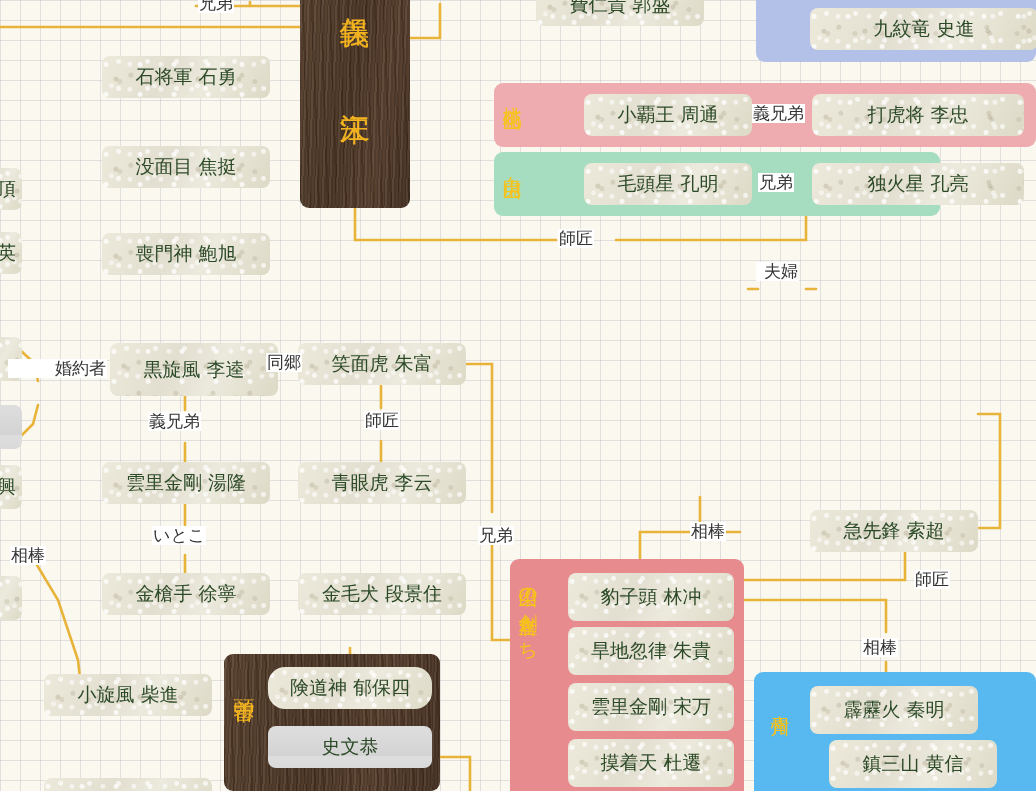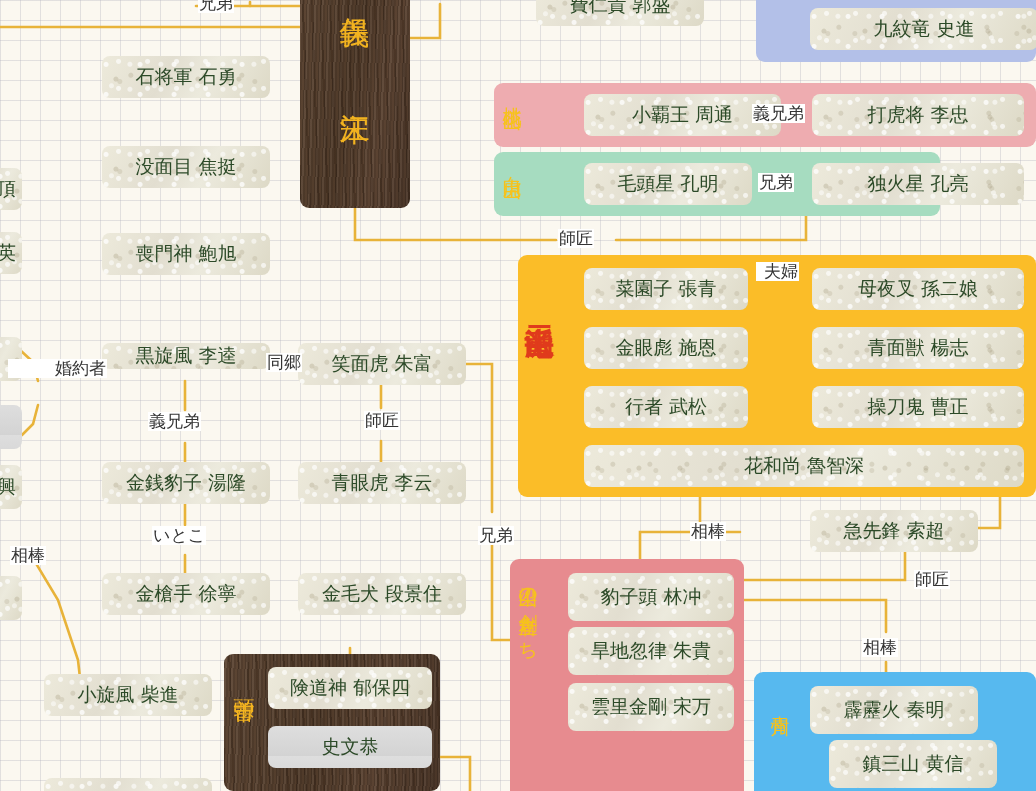--- a/index.html
+++ b/index.html
@@ -188,25 +188,25 @@
 
   <div class="node" style="left:102px;top:56px;width:168px;height:42px;">
     <span>石将軍 石勇</span>
   </div>
   <div class="node" style="left:102px;top:146px;width:168px;height:42px;">
     <span>没面目 焦挺</span>
   </div>
   <div class="node" style="left:102px;top:233px;width:168px;height:42px;">
     <span>喪門神 鮑旭</span>
   </div>
-  <div class="node" style="left:102px;top:343px;width:168px;height:26px;">
+  <div class="node" style="left:110px;top:343px;width:168px;height:53px;">
     <span>黒旋風 李逵</span>
   </div>
   <div class="node" style="left:102px;top:462px;width:168px;height:42px;">
-    <span>金銭豹子 湯隆</span>
+    <span>雲里金剛 湯隆</span>
   </div>
   <div class="node" style="left:102px;top:573px;width:168px;height:42px;">
     <span>金槍手 徐寧</span>
   </div>
   <div class="node" style="left:44px;top:674px;width:168px;height:42px;">
     <span>小旋風 柴進</span>
   </div>
   <div class="node" style="left:44px;top:778px;width:168px;height:42px;">
     <span></span>
   </div>
@@ -230,89 +230,68 @@
 
   <div class="group g-blue" style="left:756px;top:-42px;width:280px;height:104px;">
 
     <div class="node" style="left:54px;top:50px;width:228px;height:42px;">
       <span>九紋竜 史進</span>
     </div>
   </div>
 
   <div class="group g-tohka" style="left:494px;top:83px;width:542px;height:64px;">
     <div class="glabel" style="top:9px;">桃花山</div>
-    <div class="node" style="left:90px;top:11px;width:197px;height:42px;">
+    <div class="node" style="left:90px;top:11px;width:168px;height:42px;">
       <span>小覇王 周通</span>
     </div>
     <div class="node" style="left:318px;top:11px;width:212px;height:42px;">
       <span>打虎将 李忠</span>
     </div>
   </div>
 
   <div class="group g-byakko" style="left:494px;top:152px;width:446px;height:64px;">
     <div class="glabel" style="top:9px;">白虎山</div>
     <div class="node" style="left:90px;top:11px;width:168px;height:42px;">
       <span>毛頭星 孔明</span>
     </div>
     <div class="node" style="left:318px;top:11px;width:212px;height:42px;">
       <span>独火星 孔亮</span>
     </div>
   </div>
 
-  <div class="group g-niryu" style="left:518px;top:255px;width:518px;height:242px;">
-    <div class="glabel" style="left:6px;top:48px;">二竜山派</div>
-    <div class="node" style="left:66px;top:13px;width:164px;height:42px;">
-      <span>菜園子 張青</span>
-    </div>
-    <div class="node" style="left:294px;top:13px;width:212px;height:42px;">
-      <span>母夜叉 孫二娘</span>
-    </div>
-    <div class="node" style="left:66px;top:72px;width:164px;height:42px;">
-      <span>金眼彪 施恩</span>
-    </div>
-    <div class="node" style="left:294px;top:72px;width:212px;height:42px;">
-      <span>青面獣 楊志</span>
-    </div>
-    <div class="node" style="left:66px;top:131px;width:164px;height:42px;">
-      <span>行者 武松</span>
-    </div>
-    <div class="node" style="left:294px;top:131px;width:212px;height:42px;">
-      <span>操刀鬼 曹正</span>
-    </div>
-    <div class="node" style="left:66px;top:190px;width:440px;height:42px;">
-      <span>花和尚 魯智深</span>
-    </div>
-  </div>
 
   <div class="group g-ryozan" style="left:510px;top:559px;width:234px;height:256px;">
     <div class="glabel" style="left:8px;top:12px;">梁山の創立者たち</div>
     <div class="node" style="left:58px;top:14px;width:166px;height:48px;">
       <span>豹子頭 林冲</span>
     </div>
     <div class="node" style="left:58px;top:68px;width:166px;height:48px;">
       <span>旱地忽律 朱貴</span>
     </div>
     <div class="node" style="left:58px;top:124px;width:166px;height:48px;">
       <span>雲里金剛 宋万</span>
     </div>
+    <div class="node" style="left:58px;top:180px;width:166px;height:48px;">
+      <span>摸着天 杜遷</span>
+    </div>
   </div>
 
   <div class="group g-seishu" style="left:754px;top:672px;width:282px;height:140px;">
     <div class="glabel" style="left:16px;top:28px;">青州</div>
     <div class="node" style="left:56px;top:14px;width:168px;height:48px;">
       <span>霹靂火 秦明</span>
     </div>
     <div class="node" style="left:56px;top:68px;width:168px;height:48px;margin-left:19px;">
       <span>鎮三山 黄信</span>
     </div>
   </div>
 
   <div class="wood" style="left:224px;top:654px;width:216px;height:137px;">
     <div class="wlabel" style="left:8px;top:28px;font-size:21px;letter-spacing:1px;">曽頭市</div>
-    <div class="node" style="left:44px;top:13px;width:164px;height:42px;">
+    <div class="node" style="left:44px;top:13px;width:164px;height:42px;border-radius:17px;">
       <span>険道神 郁保四</span>
     </div>
     <div class="node grey" style="left:44px;top:72px;width:164px;height:42px;">
       <span>史文恭</span>
     </div>
   </div>
 
   <div class="rel" style="left:198px;top:-6px;">兄弟</div>
   <div class="rel" style="left:752px;top:104px;">義兄弟</div>
   <div class="rel" style="left:758px;top:173px;">兄弟</div>

